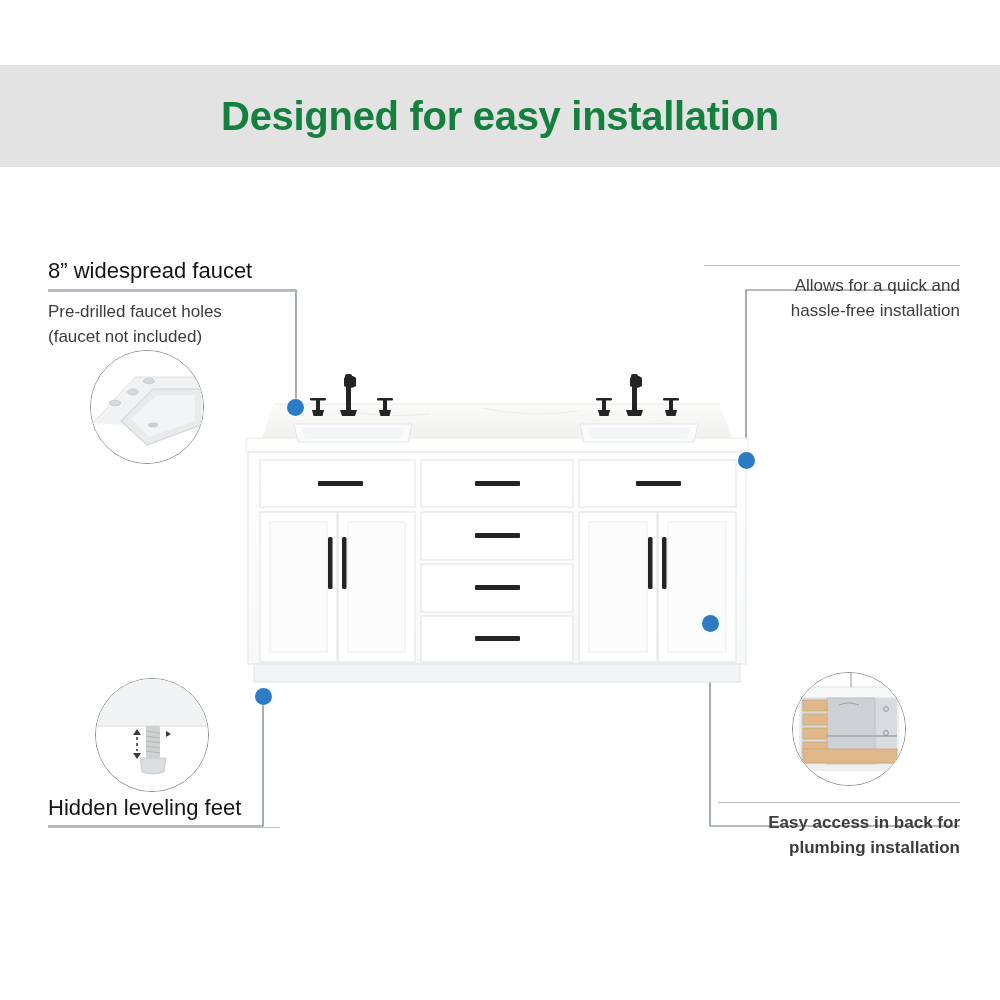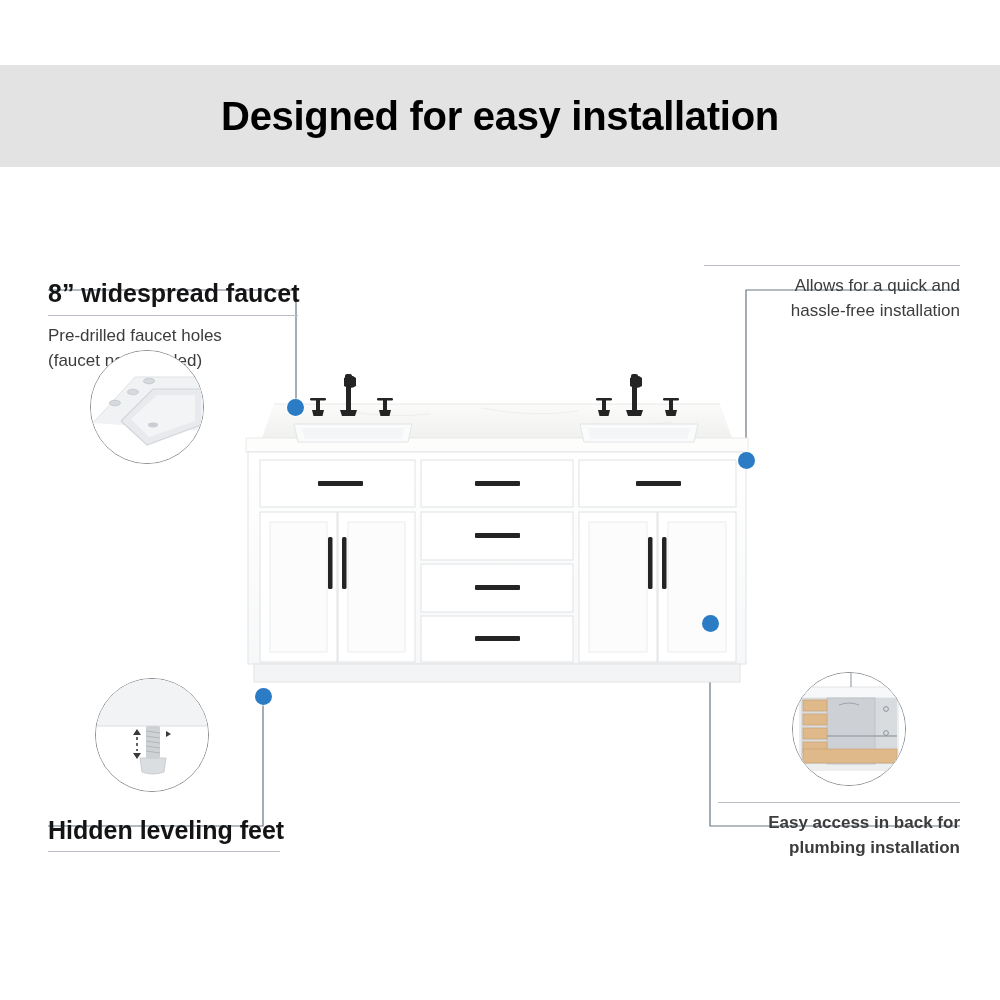--- a/index.html
+++ b/index.html
@@ -27,33 +27,32 @@
     height: 102px;
     background: #e3e3e3;
     display: flex;
     align-items: center;
     justify-content: center;
   }
   .header-title {
     font-size: 40px;
     font-weight: 700;
     letter-spacing: -0.3px;
-    color: #000000;
+    color: #15803d;
     white-space: nowrap;
   }
 
   
   .callout { position: absolute; }
   .callout-title {
-    font-size: 25px;
-    font-weight: 700;
+    font-size: 22px;
+    font-weight: 400;
     color: #141414;
     white-space: nowrap;
     line-height: 1.2;
-    margin-top: 20px;
   }
   .callout-body {
     font-size: 17px;
     font-weight: 400;
     color: #3c3c3c;
     line-height: 1.45;
     white-space: pre-line;
   }
   .rule {
     height: 1px;

